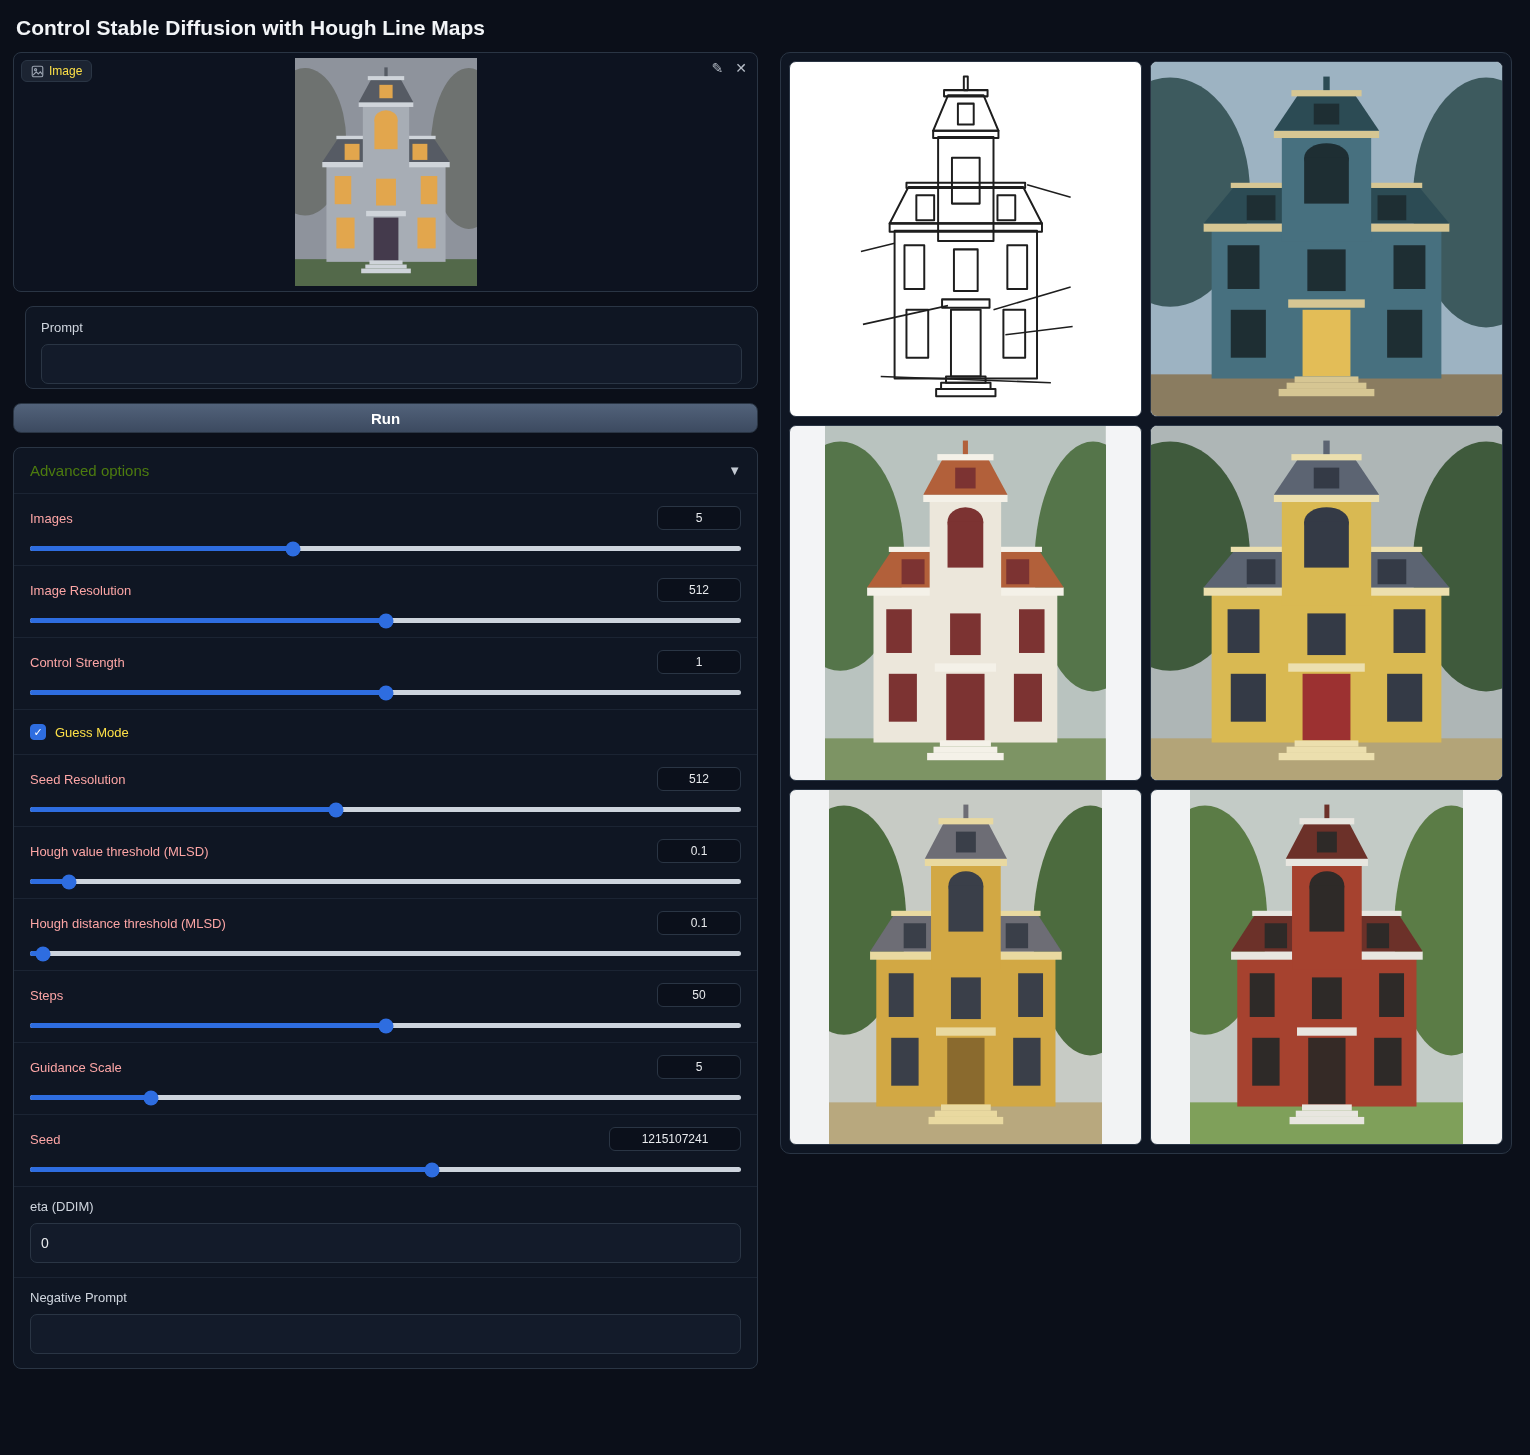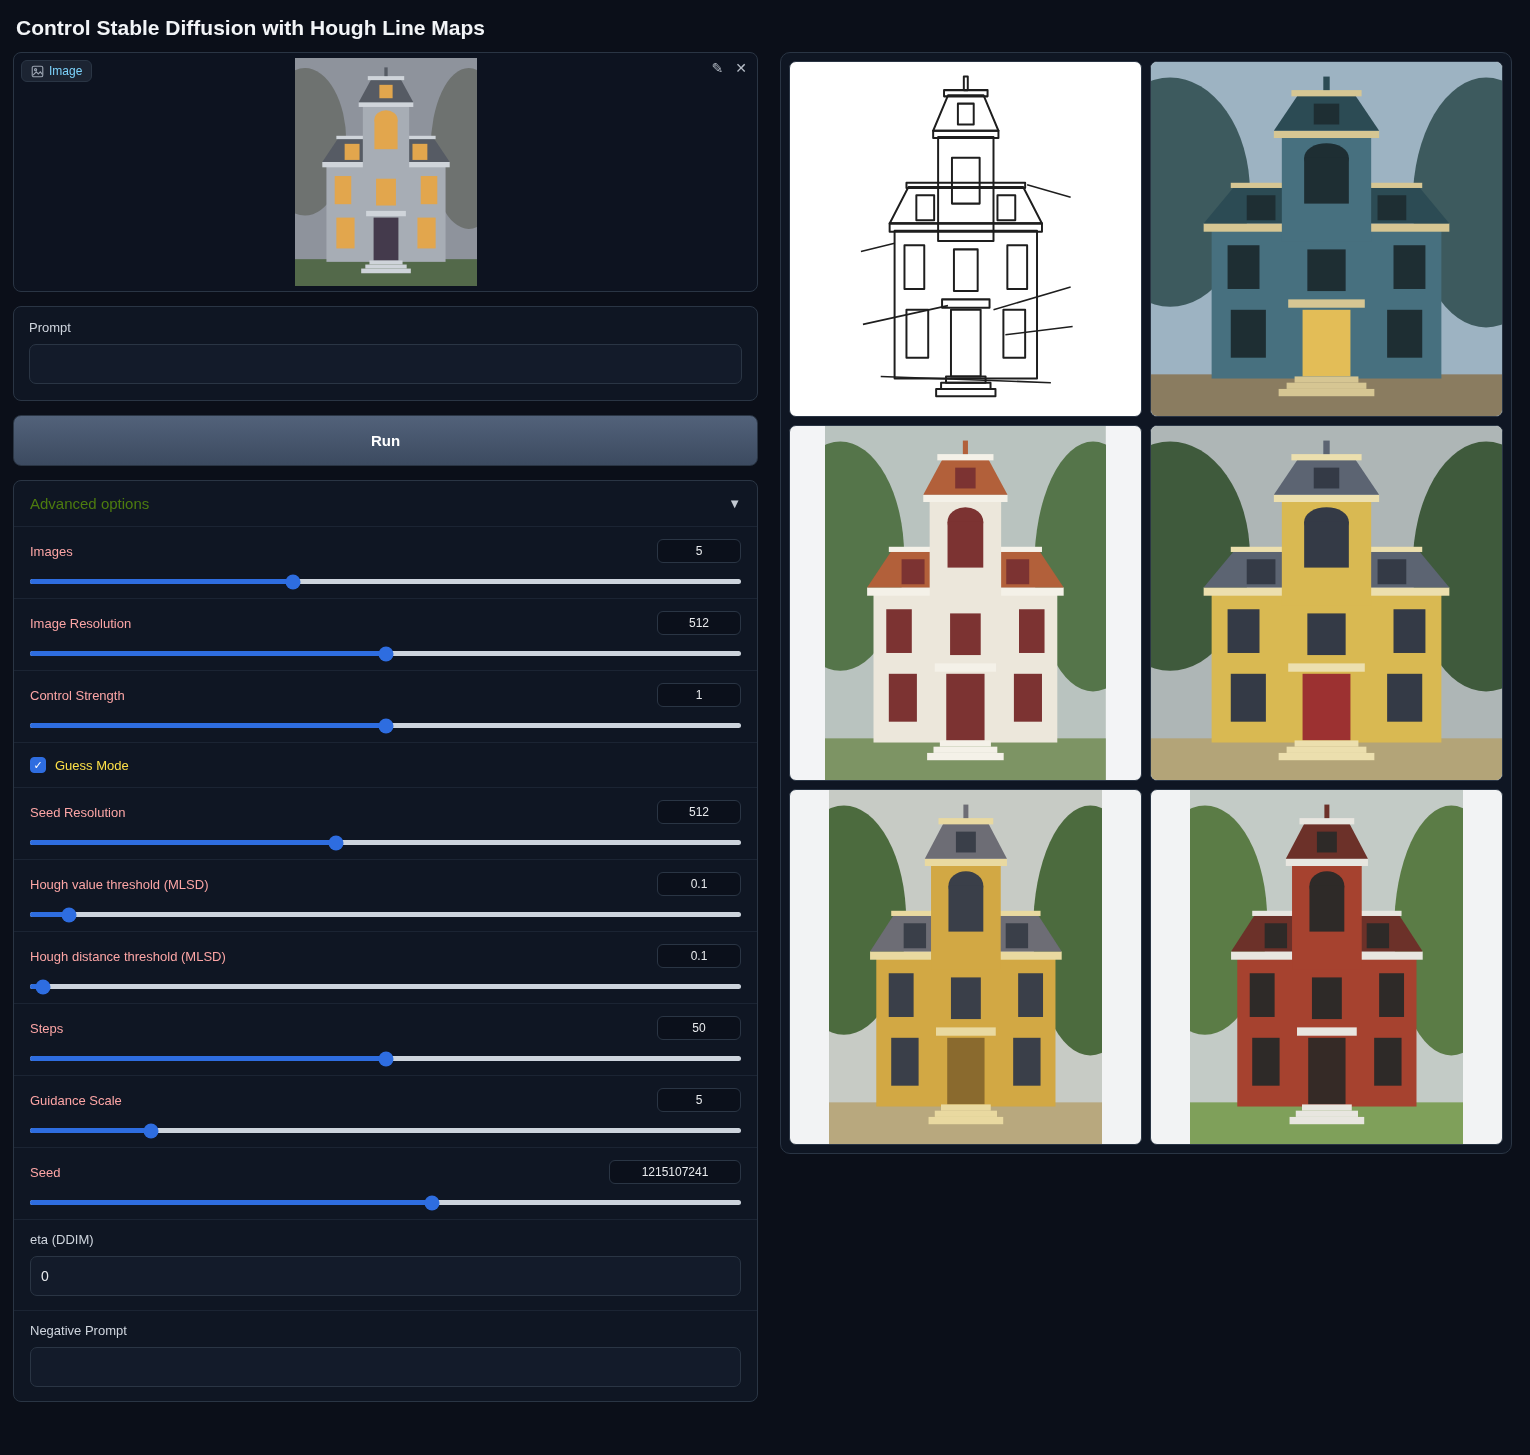--- a/index.html
+++ b/index.html
@@ -23,39 +23,39 @@
     border:1px solid #2a3544;
     border-radius:8px;
   }
 
   
   .image-panel { height:240px; position:relative; display:flex; align-items:center; justify-content:center; background:#0d1320; }
   .image-chip {
     position:absolute; top:7px; left:7px;
     display:flex; align-items:center; gap:5px;
     background:#1c2432; border:1px solid #2a3544; border-radius:6px;
-    padding:3px 9px; font-size:12px; color:#7dd3fc;
+    padding:3px 9px; font-size:12px; color:#fde047;
   }
   .corner-tools { position:absolute; top:8px; right:10px; display:flex; gap:12px; }
   .tool-btn { color:#b6bdc7; font-size:14px; cursor:pointer; background:none; border:none; line-height:1; }
   .photo { width:182px; height:228px; }
 
   
-  .prompt-panel { padding:13px 15px 16px 15px; }
+  .prompt-panel { padding:13px 15px 4px 15px;margin-left:12px; }
   .field-label { font-size:13px; color:#cfd5de; margin-bottom:9px; display:block; }
   .textbox {
     width:100%; height:40px;
     background:#131b2a; border:1px solid #2a3544; border-radius:7px;
     color:#e8eaed; font-size:14px; padding:0 10px;
     font-family:"Liberation Sans", sans-serif;
   }
 
   
   .run-button {
-    width:100%; height:51px;
+    width:100%; height:30px;
     background:linear-gradient(180deg,#52627a 0%,#3c4a60 100%);
     border:1px solid #2a3544; border-radius:8px;
     color:#ffffff; font-size:15px; font-weight:700;
     font-family:"Liberation Sans", sans-serif;
     cursor:pointer;
   }
 
   
   .adv-header {
     display:flex; align-items:center; justify-content:space-between;

